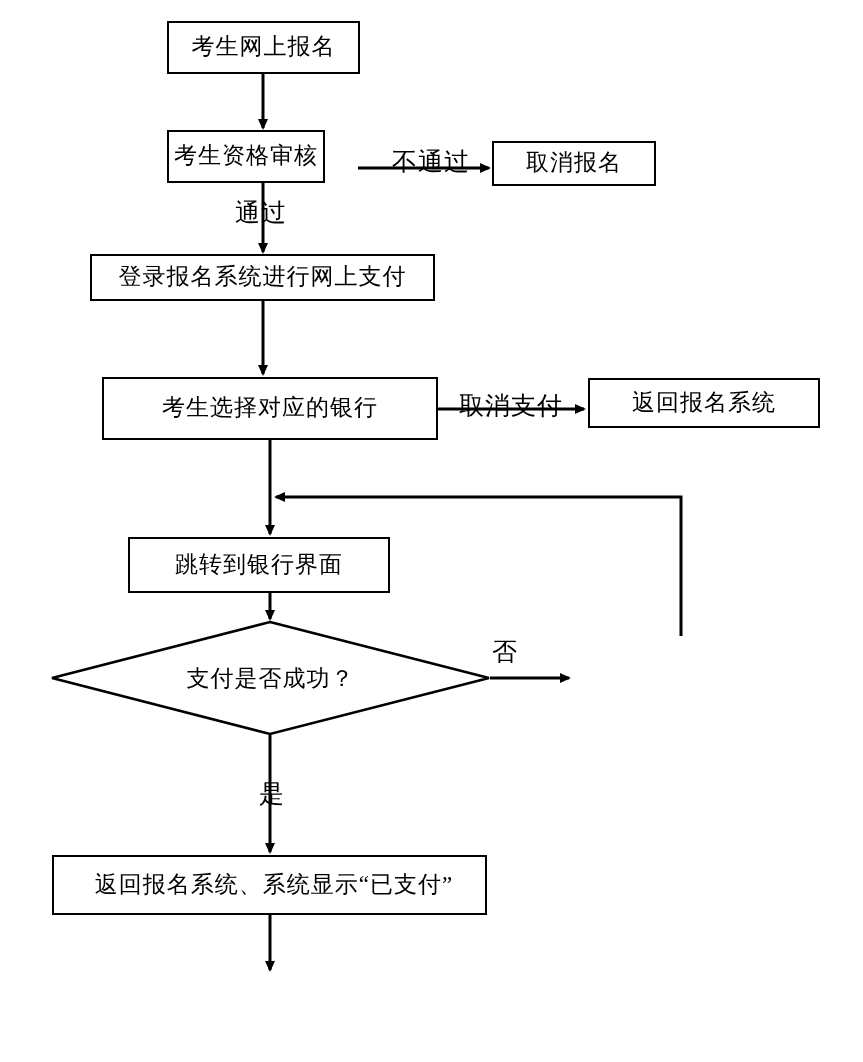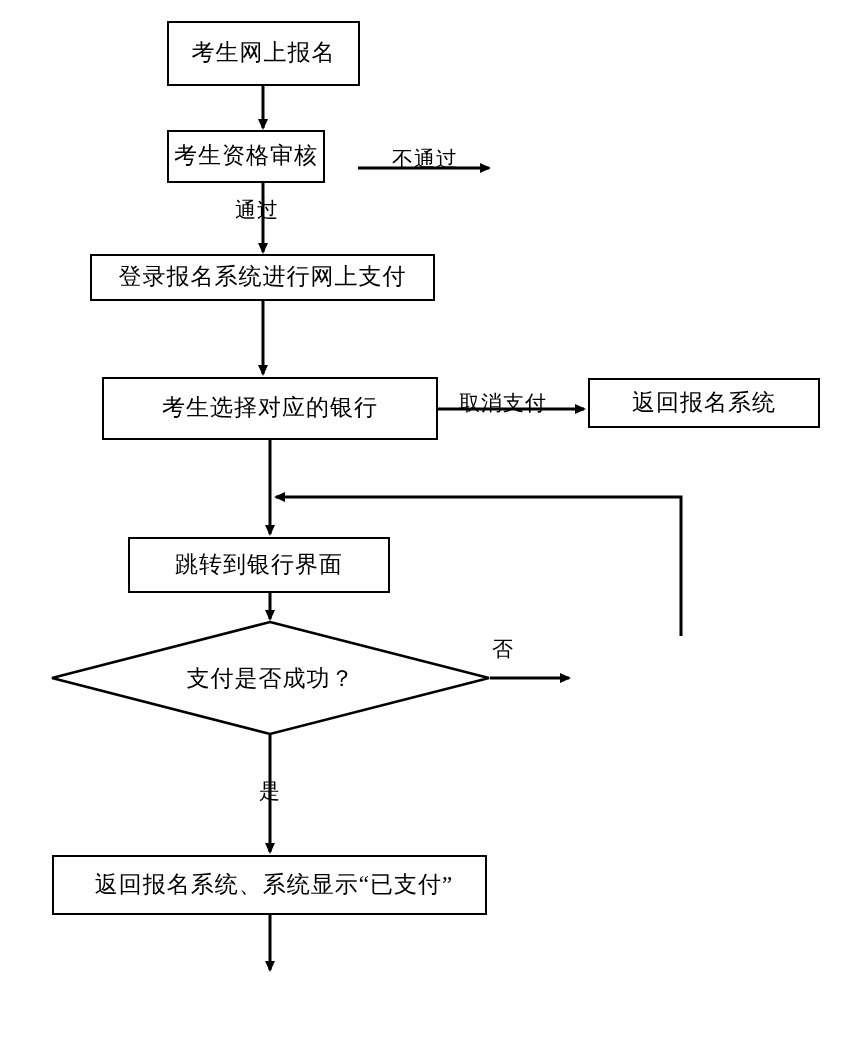--- a/index.html
+++ b/index.html
@@ -42,21 +42,21 @@
     z-index: 4;
     color: #000000;
     font-size: 23px;
     letter-spacing: 1px;
     white-space: nowrap;
   }
   .edge-label {
     position: absolute;
     z-index: 5;
     color: #000000;
-    font-size: 21px;
+    font-size: 25px;
     letter-spacing: 1px;
     white-space: nowrap;
     background: transparent;
   }
   svg.wires {
     position: absolute;
     left: 0;
     top: 0;
     width: 863px;
     height: 1062px;
@@ -96,28 +96,31 @@
 
     <path d="M490,678 L569,678" stroke="#000000" stroke-width="3" fill="none" marker-end="url(#arrow)"></path>
 
     <path d="M681,636 L681,497 L276,497" stroke="#000000" stroke-width="3" fill="none" marker-end="url(#arrow)"></path>
 
     <line x1="270" y1="735" x2="270" y2="852" stroke="#000000" stroke-width="3" marker-end="url(#arrow)"></line>
 
     <line x1="270" y1="915" x2="270" y2="970" stroke="#000000" stroke-width="3" marker-end="url(#arrow)"></line>
   </svg>
 
-  <div class="node" style="left:167px; top:21px; width:193px; height:65px;font-family:Liberation Serif, serif;">
+  <div class="node" style="left:167px; top:21px; width:193px; height:53px;font-family:Liberation Serif, serif;">
     <span>考生网上报名</span>
   </div>
 
   <div class="node" style="left:167px; top:130px; width:158px; height:53px;">
     <span>考生资格审核</span>
   </div>
 
+  <div class="node" style="left:492px; top:141px; width:164px; height:45px;">
+    <span>取消报名</span>
+  </div>
 
   <div class="node" style="left:90px; top:254px; width:345px; height:47px;">
     <span>登录报名系统进行网上支付</span>
   </div>
 
   <div class="node" style="left:102px; top:377px; width:336px; height:63px;">
     <span>考生选择对应的银行</span>
   </div>
 
   <div class="node" style="left:588px; top:378px; width:232px; height:50px;">

